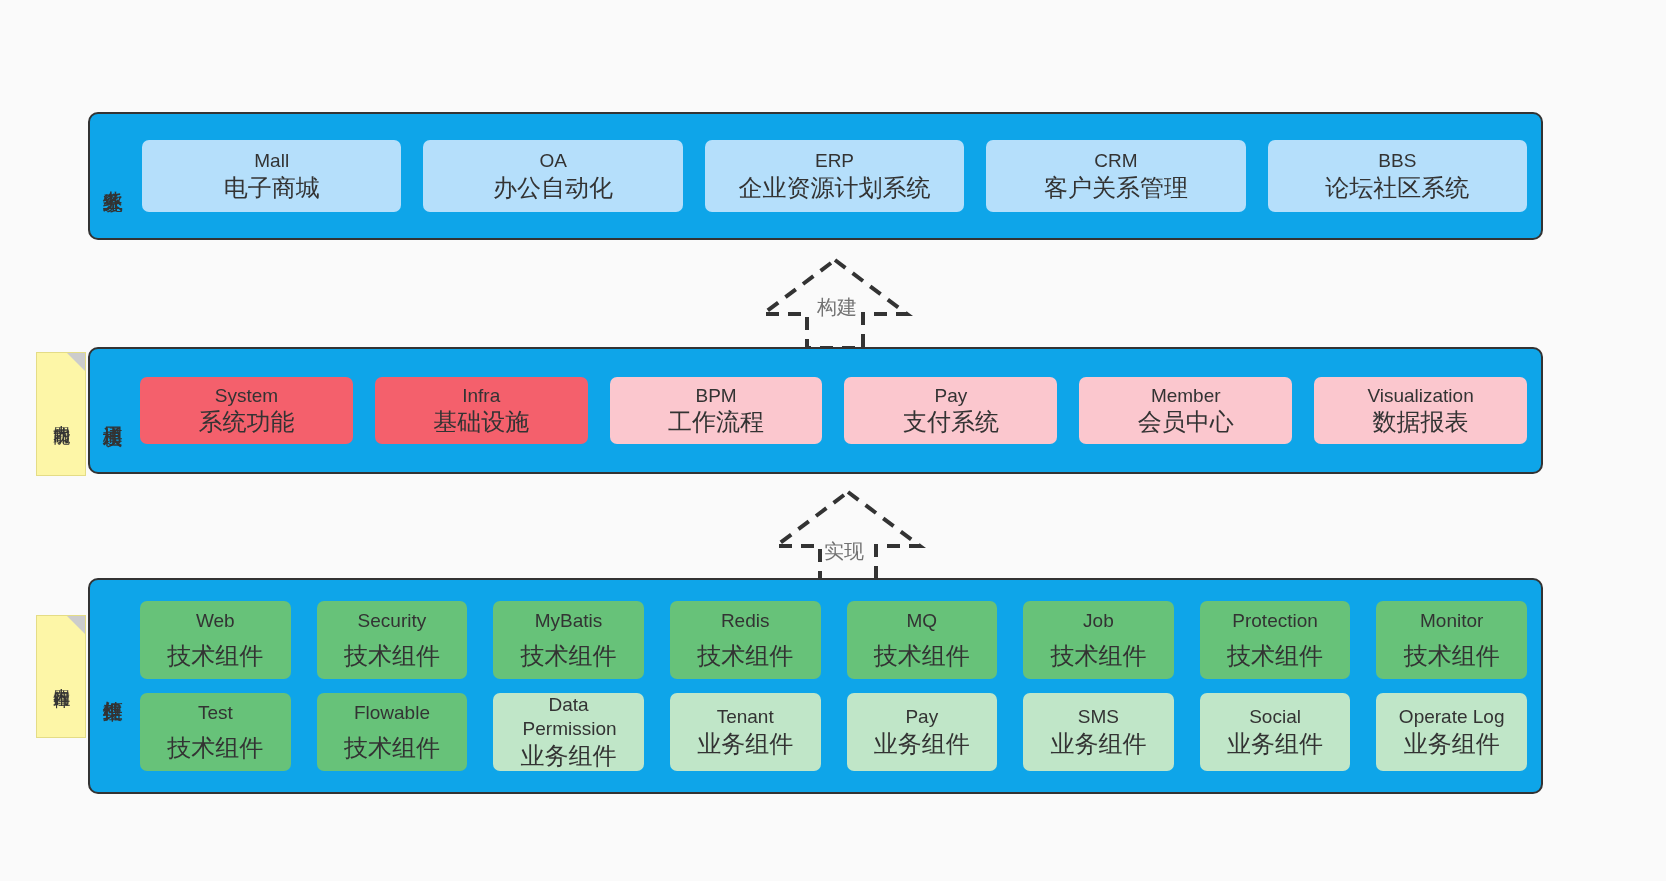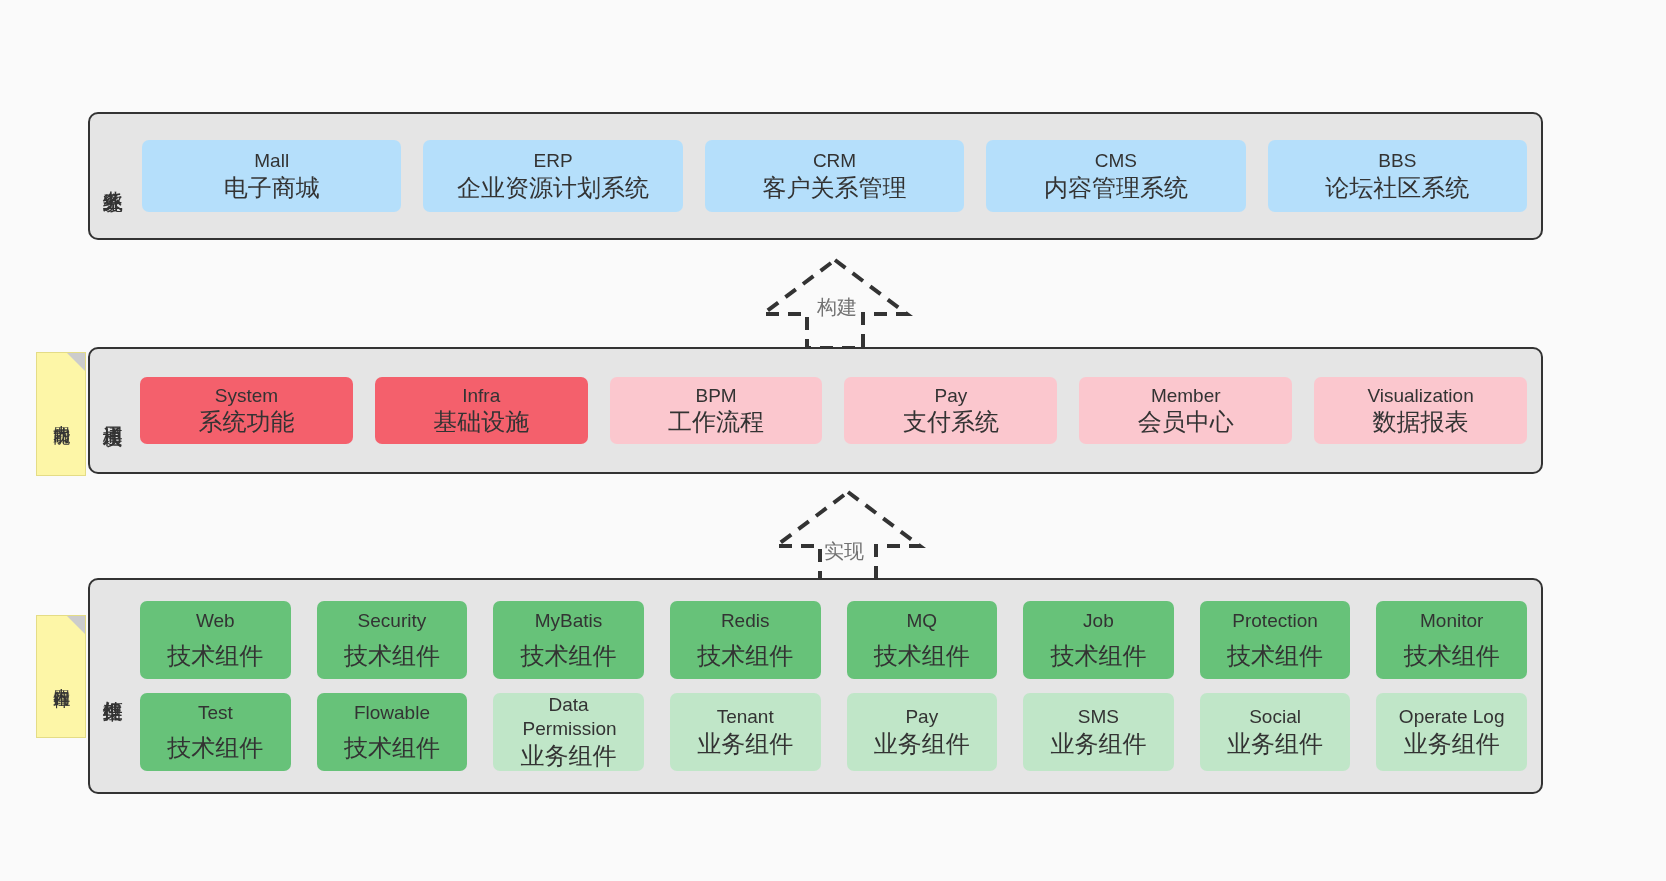--- a/index.html
+++ b/index.html
@@ -13,21 +13,21 @@
     position: relative;
     width: 1666px;
     height: 881px;
     background: #fafafa;
     overflow: hidden;
   }
 
   
   .layer {
     position: absolute;
-    background: #e5e5e5;
+    background: #0ea5e9;
     border: 2px solid #333333;
     border-radius: 10px;
     display: flex;
     align-items: stretch;
   }
   .layer-title {
     flex: 0 0 auto;
     width: 46px;
     display: flex;
     align-items: center;
@@ -140,30 +140,30 @@
 
   <div class="layer" id="layer-business">
     <div class="layer-title">业务系统</div>
     <div class="layer-body">
       <div class="row">
         <div class="card c-blue">
           <span class="t1">Mall</span>
           <span class="t2">电子商城</span>
         </div>
         <div class="card c-blue">
+          <span class="t1">OA</span>
+          <span class="t2">办公自动化</span>
+        </div>
+        <div class="card c-blue">
           <span class="t1">ERP</span>
           <span class="t2">企业资源计划系统</span>
         </div>
         <div class="card c-blue">
           <span class="t1">CRM</span>
           <span class="t2">客户关系管理</span>
-        </div>
-        <div class="card c-blue">
-          <span class="t1">CMS</span>
-          <span class="t2">内容管理系统</span>
         </div>
         <div class="card c-blue">
           <span class="t1">BBS</span>
           <span class="t2">论坛社区系统</span>
         </div>
       </div>
     </div>
   </div>
 
   <div class="uml-arrow" id="arrow-build">

